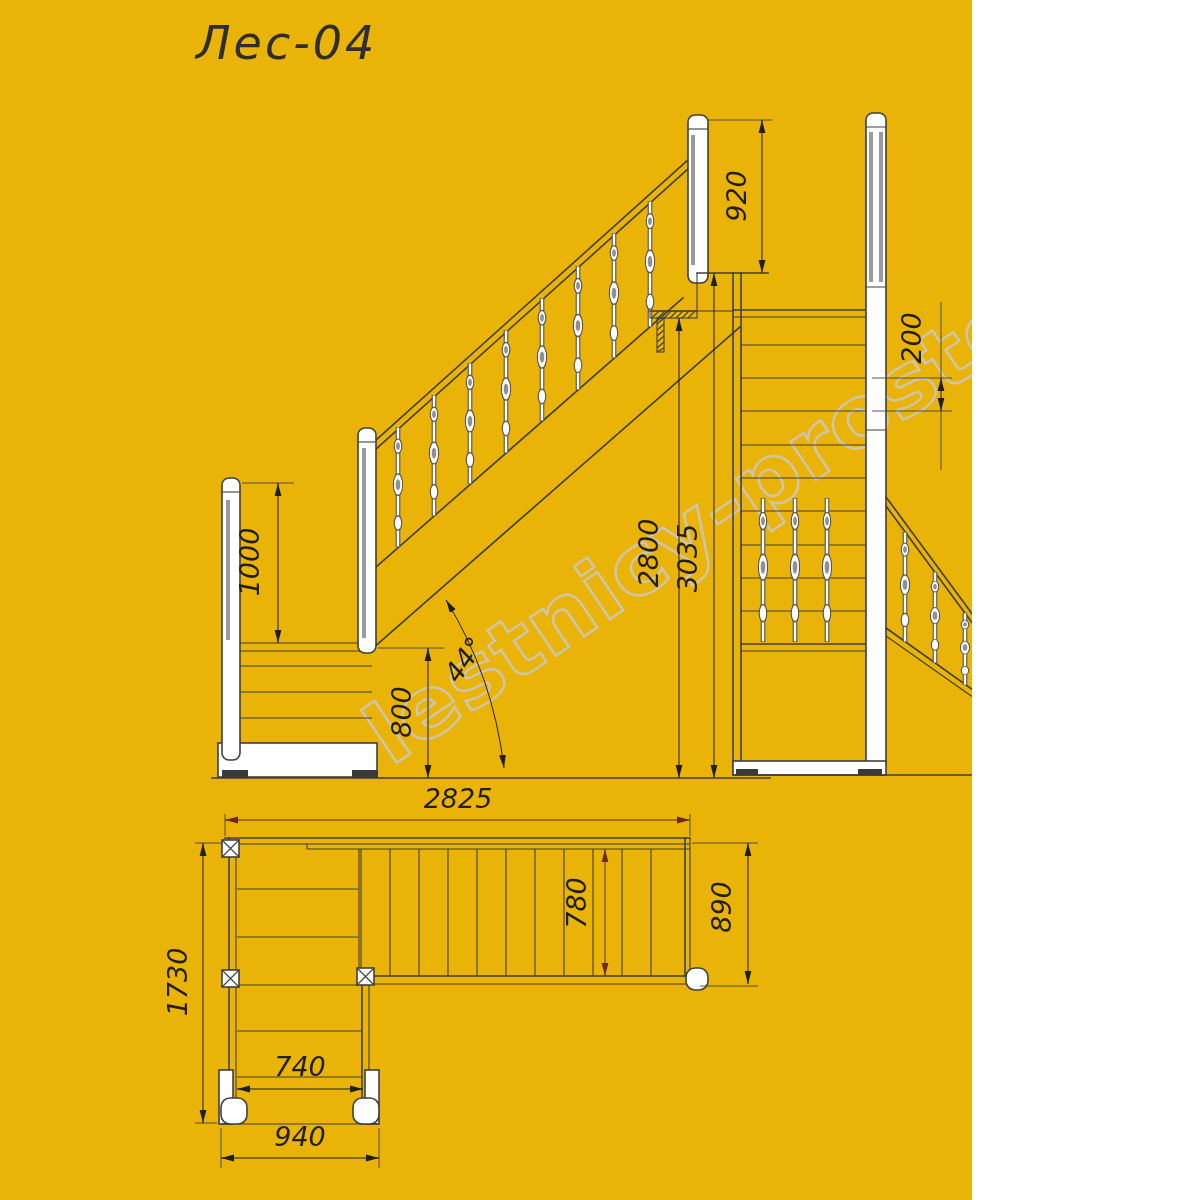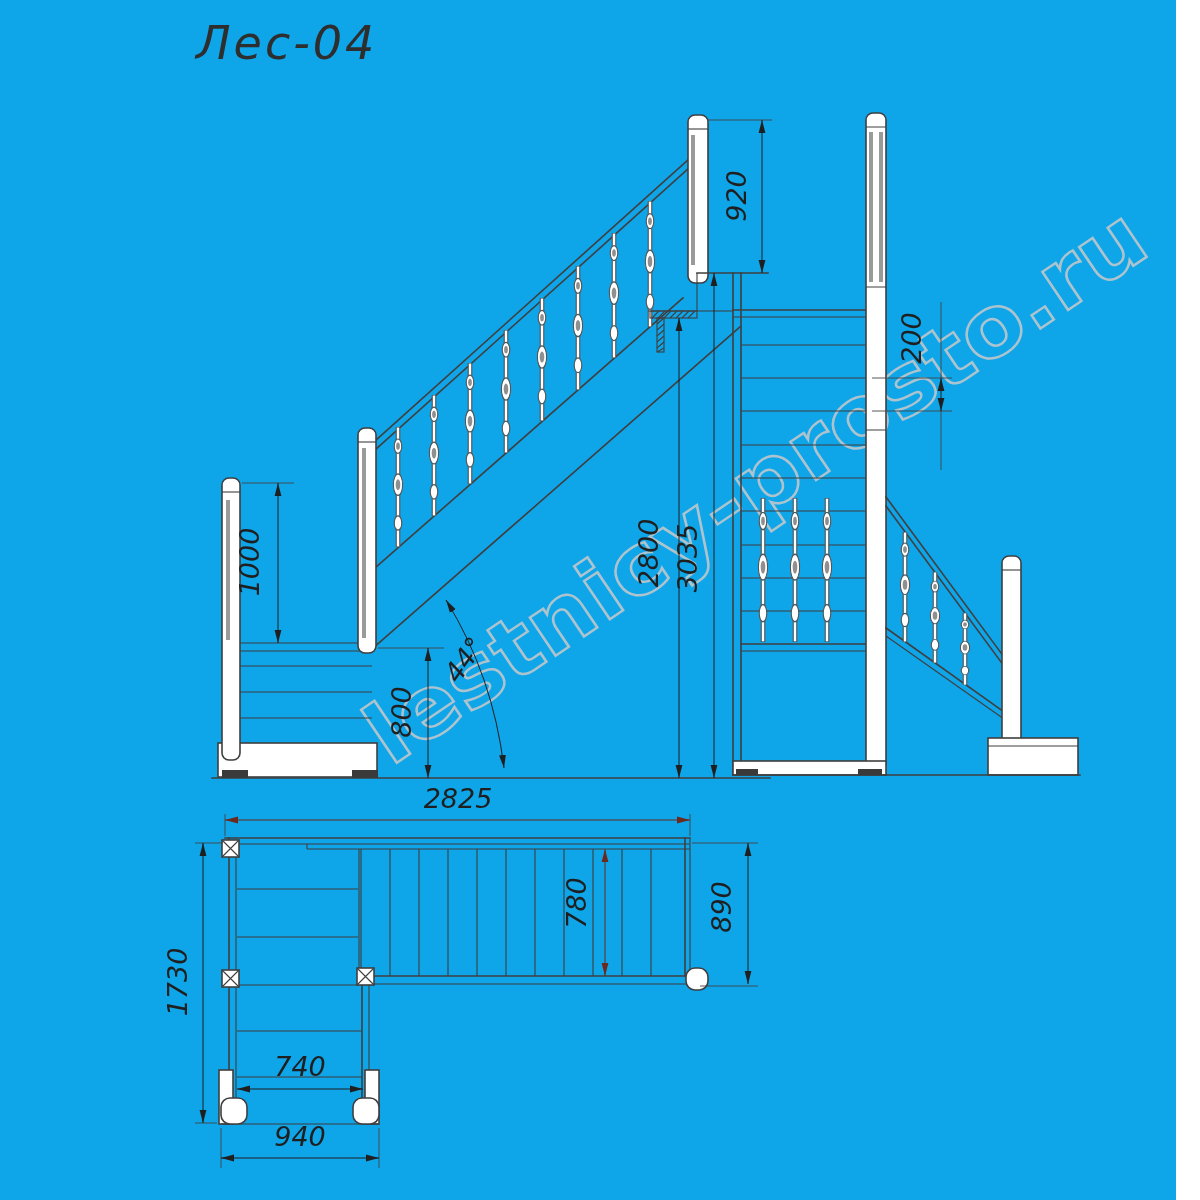--- a/index.html
+++ b/index.html
@@ -1,16 +1,16 @@
 <!DOCTYPE html>
 <html><head>
 <meta charset="utf-8">
 <style>
   html,body{margin:0;padding:0;background:#ffffff;}
-  .canvas{position:relative;width:1176px;height:1200px;background:#0ea5e9;overflow:hidden;
+  .canvas{position:relative;width:972px;height:1200px;background:#eab308;overflow:hidden;
           font-family:"DejaVu Sans",sans-serif;}
   .title{position:absolute;left:196px;top:16px;font-size:46px;font-style:italic;
          letter-spacing:3px;color:#2e2e2e;font-family:"DejaVu Sans",sans-serif;}
   svg{position:absolute;left:0;top:0;}
   .ln{stroke:#3f3f3f;stroke-width:1.6;fill:none;stroke-linecap:square;}
   .th{stroke:#3f3f3f;stroke-width:1.1;fill:none;}
   .dim{stroke:#1f1f1f;stroke-width:1;fill:none;}
   .dimR{stroke:#6b2a1c;stroke-width:1;fill:none;}
   .ext{stroke:#444;stroke-width:0.9;fill:none;}
   .wh{fill:#ffffff;}

